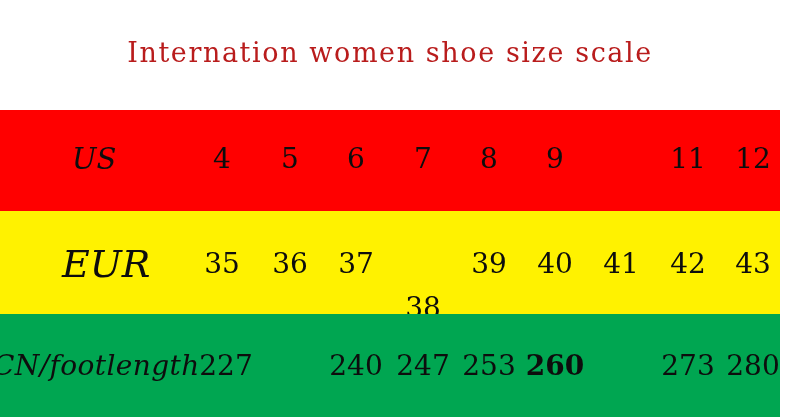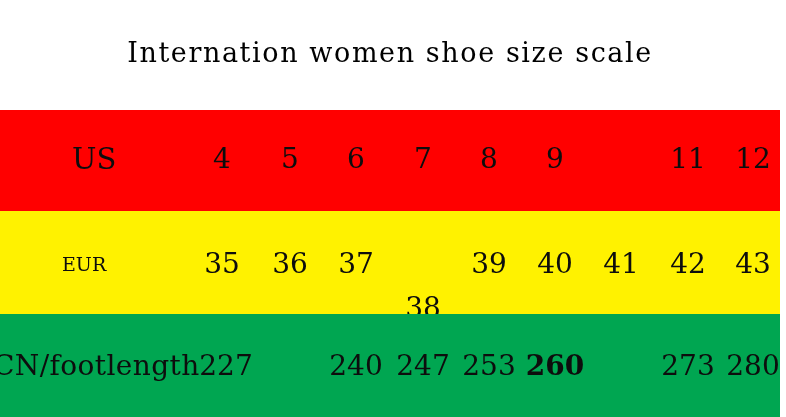--- a/index.html
+++ b/index.html
@@ -28,21 +28,21 @@
   #page-title {
     position: absolute;
     left: 0;
     top: 36px;
     width: 780px;
     text-align: center;
     font-family: "DejaVu Serif", "Liberation Serif", serif;
     font-size: 27px;
     line-height: 34px;
     letter-spacing: 1.6px;
-    color: #000000;
+    color: #b91c1c;
     white-space: nowrap;
   }
 
   
   .band {
     position: absolute;
     left: 0;
     width: 780px;
     overflow: hidden;
   }
@@ -59,33 +59,34 @@
     height: 417px;
     background: #ffffff;
   }
 
   
   .row-label {
     position: absolute;
     font-family: "DejaVu Serif", "Liberation Serif", serif;
     color: #0d0d0d;
     white-space: nowrap;
+    font-style: italic;
   }
   #label-us {
     left: 72px;
     width: 120px;
     text-align: left;
     font-size: 29px;
     line-height: 34px;
   }
   #label-eur {
     left: 62px;
     width: 140px;
     text-align: left;
-    font-size: 19px;
+    font-size: 38px;
     line-height: 34px;
   }
   #label-cn {
     left: -7px;
     width: 240px;
     text-align: left;
     font-size: 28px;
     line-height: 34px;
     letter-spacing: 0.4px;
   }

